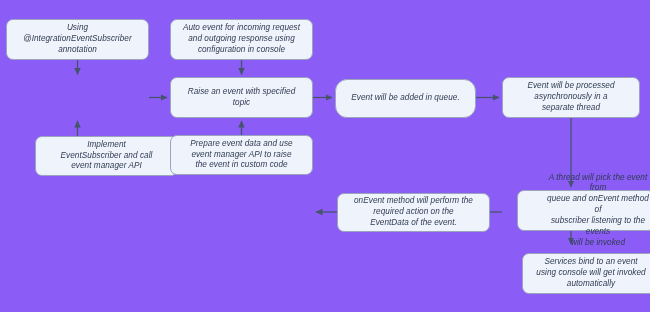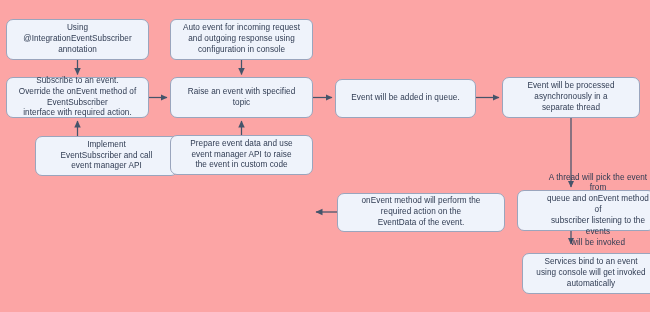--- a/index.html
+++ b/index.html
@@ -7,22 +7,23 @@
     padding: 0;
     background: #ffffff;
   }
   body {
     font-family: "Liberation Sans", sans-serif;
   }
   #canvas {
     position: relative;
     width: 650px;
     height: 312px;
-    background: #fca5a5;
+    background: #8b5cf6;
     overflow: hidden;
+    font-style: italic;
   }
   #edges {
     position: absolute;
     left: 0;
     top: 0;
     width: 650px;
     height: 312px;
     pointer-events: none;
   }
   .node {
@@ -77,44 +78,40 @@
       <path d="M571,231 L571,244"></path>
 
       <path d="M337,212 L316,212"></path>
     </g>
   </svg>
 
   <div class="node" style="left:6px; top:19px; width:143px; height:41px;">Using
 @IntegrationEventSubscriber
 annotation</div>
 
-  <div class="node" style="left:6px; top:77px; width:143px; height:41px;">Subscribe to an event.
-Override the onEvent method of
-EventSubscriber
-interface with required action.</div>
 
   <div class="node" style="left:6px; top:136px; width:143px; height:40px;margin-left:29px;">Implement
 EventSubscriber and call
 event manager API</div>
 
-  <div class="node" style="left:170px; top:19px; width:143px; height:41px;border-radius:6px;">Auto event for incoming request
+  <div class="node" style="left:170px; top:19px; width:143px; height:41px;">Auto event for incoming request
 and outgoing response using
 configuration in console</div>
 
   <div class="node" style="left:170px; top:135px; width:143px; height:40px;">Prepare event data and use
 event manager API to raise
 the event in custom code</div>
 
   <div class="node" style="left:170px; top:77px; width:143px; height:41px;">Raise an event with specified
 topic</div>
 
 
-  <div class="node" style="left:335px; top:79px; width:141px; height:39px;">Event will be added in queue.</div>
+  <div class="node" style="left:335px; top:79px; width:141px; height:39px;border-radius:12px;">Event will be added in queue.</div>
 
-  <div class="node" style="left:337px; top:193px; width:168px; height:39px;">onEvent method will perform the
+  <div class="node" style="left:337px; top:193px; width:153px; height:39px;">onEvent method will perform the
 required action on the
 EventData of the event.</div>
 
   <div class="node" style="left:502px; top:77px; width:138px; height:41px;">Event will be processed
 asynchronously in a
 separate thread</div>
 
   <div class="node" style="left:517px; top:190px; width:138px; height:41px;padding-left:28px;">A thread will pick the event from
 queue and onEvent method of
 subscriber listening to the events

